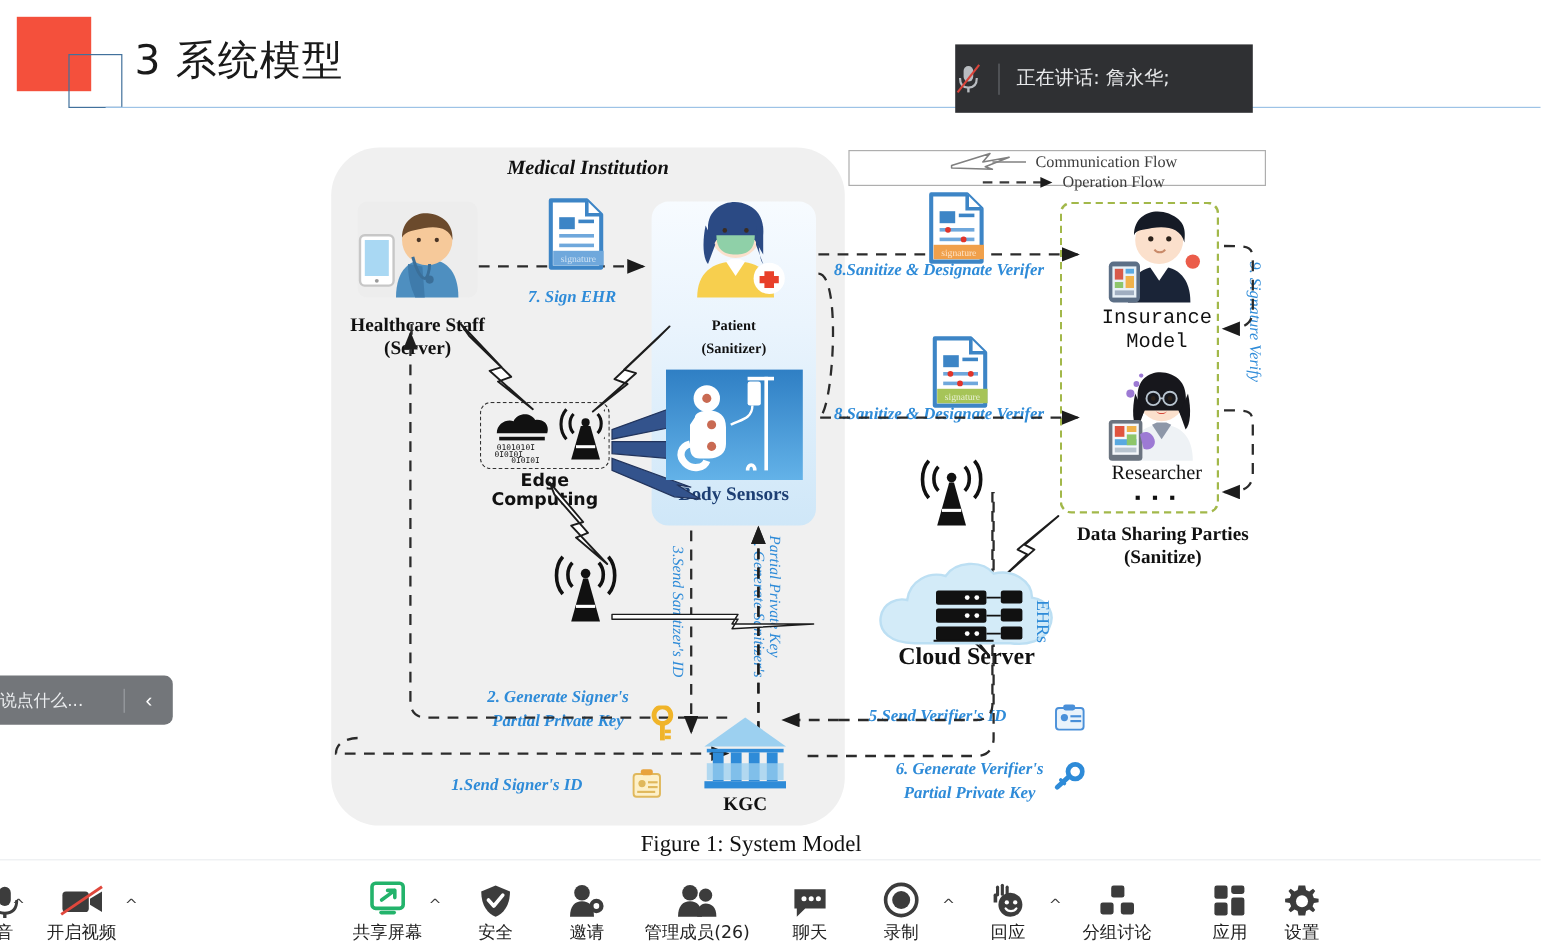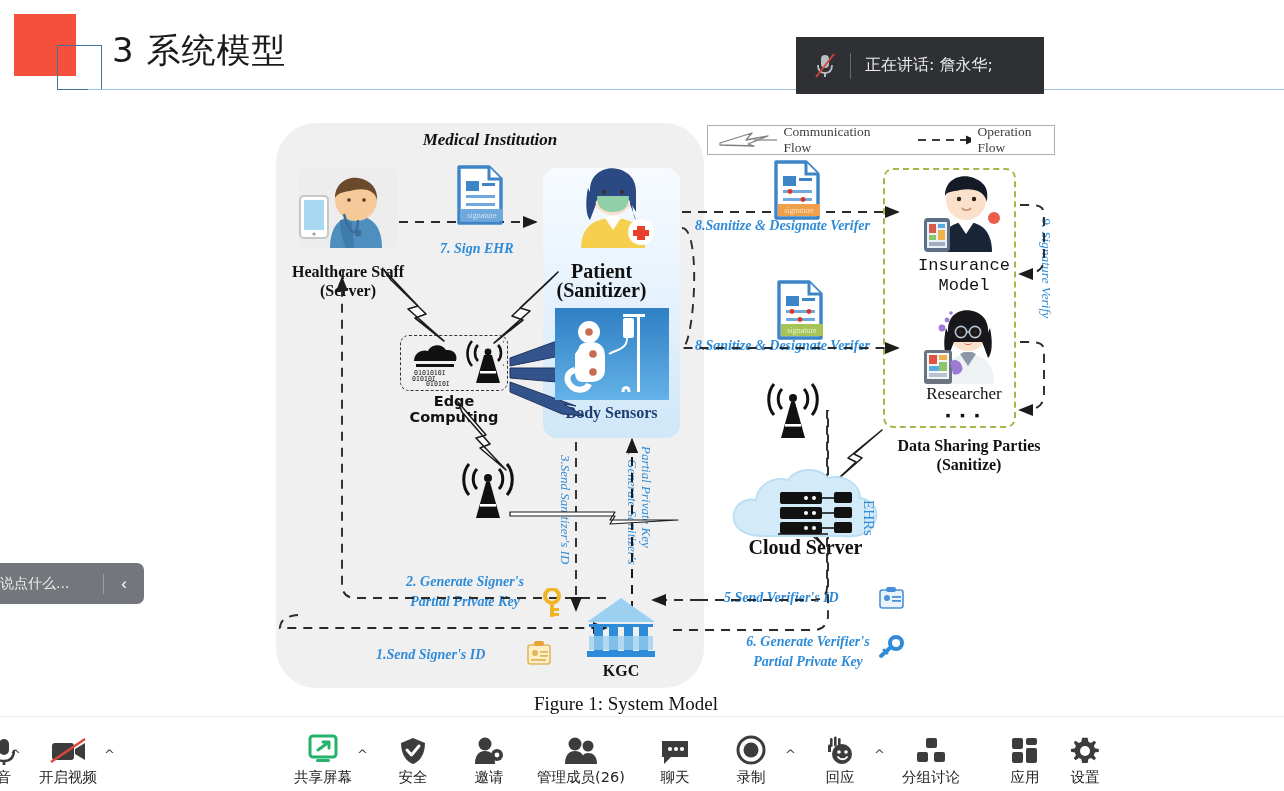--- a/index.html
+++ b/index.html
@@ -17,21 +17,21 @@
   
   .title-sq-red { position: absolute; left: 14px; top: 14px; width: 62px; height: 62px; background: #f4503c; }
   .title-sq-outline { position: absolute; left: 57px; top: 45px; width: 45px; height: 45px; border: 1.5px solid #41719c; background: transparent; }
   .title-text { position: absolute; left: 112px; top: 28px; font-size: 34px; color: #1a1a1a;
                 font-family: "DejaVu Sans", sans-serif; font-weight: 400; letter-spacing: 1px; white-space: nowrap; }
   .title-rule { position: absolute; left: 88px; top: 89px; width: 1196px; height: 1px; background: #9dc3e6; }
 
   
   #speaking-bar {
     position: absolute; right: 0; top: 37px; width: 248px; height: 57px;
-    background: #2f3033; display: flex; align-items: center; padding-left: 18px; gap: 14px; z-index: 40;
+    background: #2f3033; display: flex; align-items: center; gap: 14px; z-index: 40;
   }
   #speaking-bar .divider { width: 1px; height: 26px; background: #65686d; }
   #speaking-bar .txt { color: #e9eaec; font-size: 16px; font-family: "DejaVu Sans", sans-serif; white-space: nowrap; }
   .mic-off { position: relative; width: 22px; height: 26px; }
   .mic-off svg { display:block; }
 
   
   #figure { position: absolute; left: 258px; top: 110px; width: 820px; height: 610px; }
 
   .inst-box {
@@ -41,21 +41,21 @@
   .inst-title {
     position: absolute; left: 18px; top: 20px; width: 428px; text-align: center;
     font-family: "Liberation Serif", serif; font-style: italic; font-weight: bold;
     font-size: 17px; color: #111;
   }
 
   
   .legend {
     position: absolute; left: 449px; top: 15px; width: 348px; height: 30px;
     border: 1px solid #aeaeae; background: #fff; display: flex; align-items: center;
-    font-family: "Liberation Serif", serif; font-size: 13.5px; color: #3d3d3d; z-index: 6;
+    font-family: "Liberation Serif", serif; font-size: 13.5px; color: #3d3d3d; z-index: 6; flex-direction: column;
   }
   .legend .lg-item { display: flex; align-items: center; gap: 6px; }
   .legend .lg1 { margin-left: 10px; }
   .legend .lg2 { margin-left: 26px; }
 
   
   .patient-panel {
     position: absolute; left: 285px; top: 58px; width: 137px; height: 270px;
     border-radius: 14px;
     background: linear-gradient(180deg,#f7fbff 0%,#eaf4fd 38%,#cfe7f8 100%);
@@ -258,21 +258,21 @@
         <circle cx="50" cy="34" r="21" fill="#fbe0cc"></circle>
         <path d="M27,30 C27,12 44,6 55,9 C70,13 74,24 73,36 L73,52 L66,40 L34,40 L27,52 z" fill="#2b4a84"></path>
         <path d="M25,28 C22,42 23,56 27,60 L33,44 z" fill="#2b4a84"></path>
         <path d="M67,28 C70,42 69,56 73,60 L67,44 z" fill="#2b4a84"></path>
         <path d="M34,36 C34,48 40,52 50,52 C60,52 66,48 66,36 z" fill="#8fd0a8"></path>
         <circle cx="41" cy="32" r="1.9" fill="#3b2d22"></circle>
           <circle cx="59" cy="32" r="1.9" fill="#3b2d22"></circle>
         <circle cx="78" cy="72" r="13" fill="#ffffff"></circle>
         <path d="M74,66 L82,66 L82,70 L86,70 L86,76 L82,76 L82,80 L74,80 L74,76 L70,76 L70,70 L74,70 z" fill="#e8402a"></path>
       </svg>
-      <div class="lab bold center" style="left:275px;top:152px;width:137px;font-size:20px;line-height:19px">
+      <div class="lab bold center" style="left:285px;top:152px;width:137px;font-size:12px;line-height:19px">
         <div>Patient</div>
         <div>(Sanitizer)</div>
       </div>
 
       <svg class="ico" style="left:295px;top:196px;z-index:3" width="118" height="112">
         <rect x="2" y="2" width="114" height="92" fill="url(#bsgrad)"></rect>
         <defs>
             <linearGradient id="bsgrad" x1="0" y1="0" x2="0" y2="1">
           <stop offset="0%" stop-color="#2f7fc4"></stop>
               <stop offset="100%" stop-color="#63b2e8"></stop>

